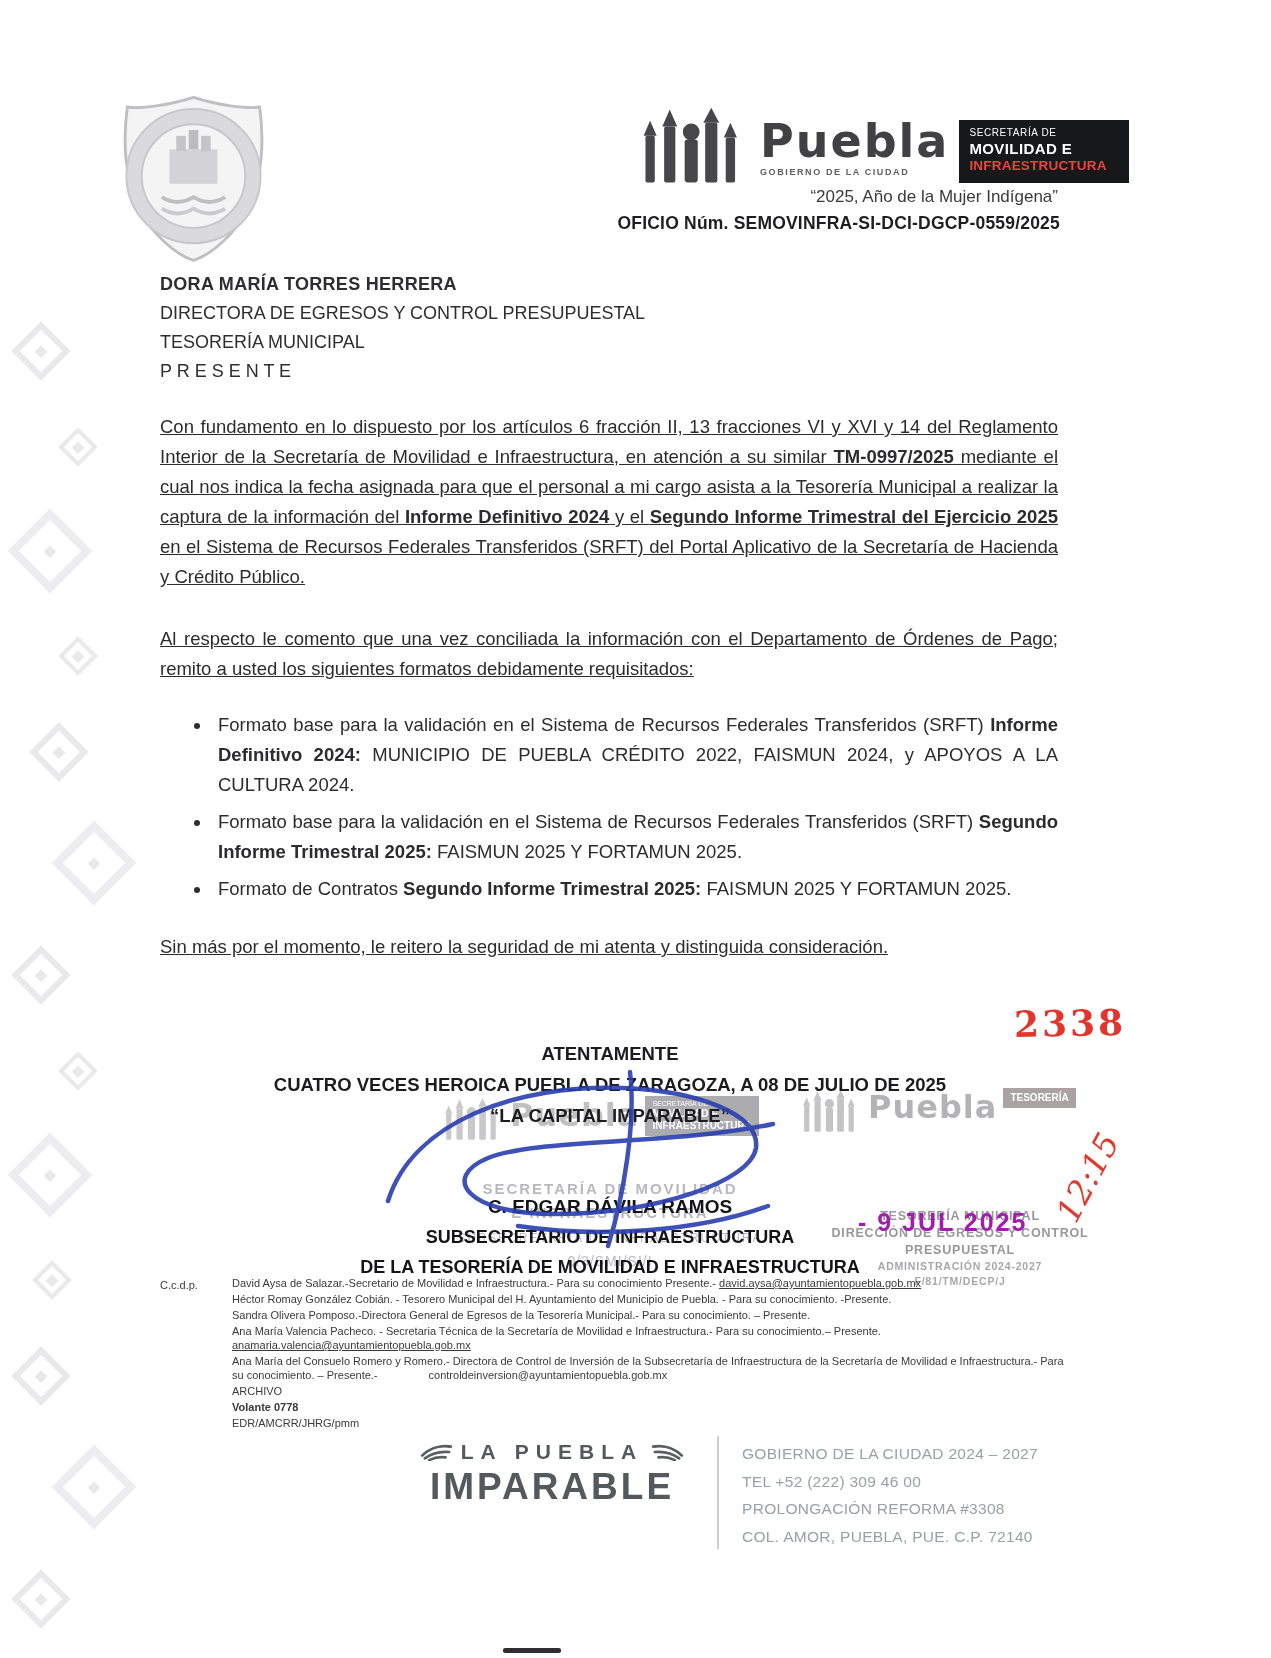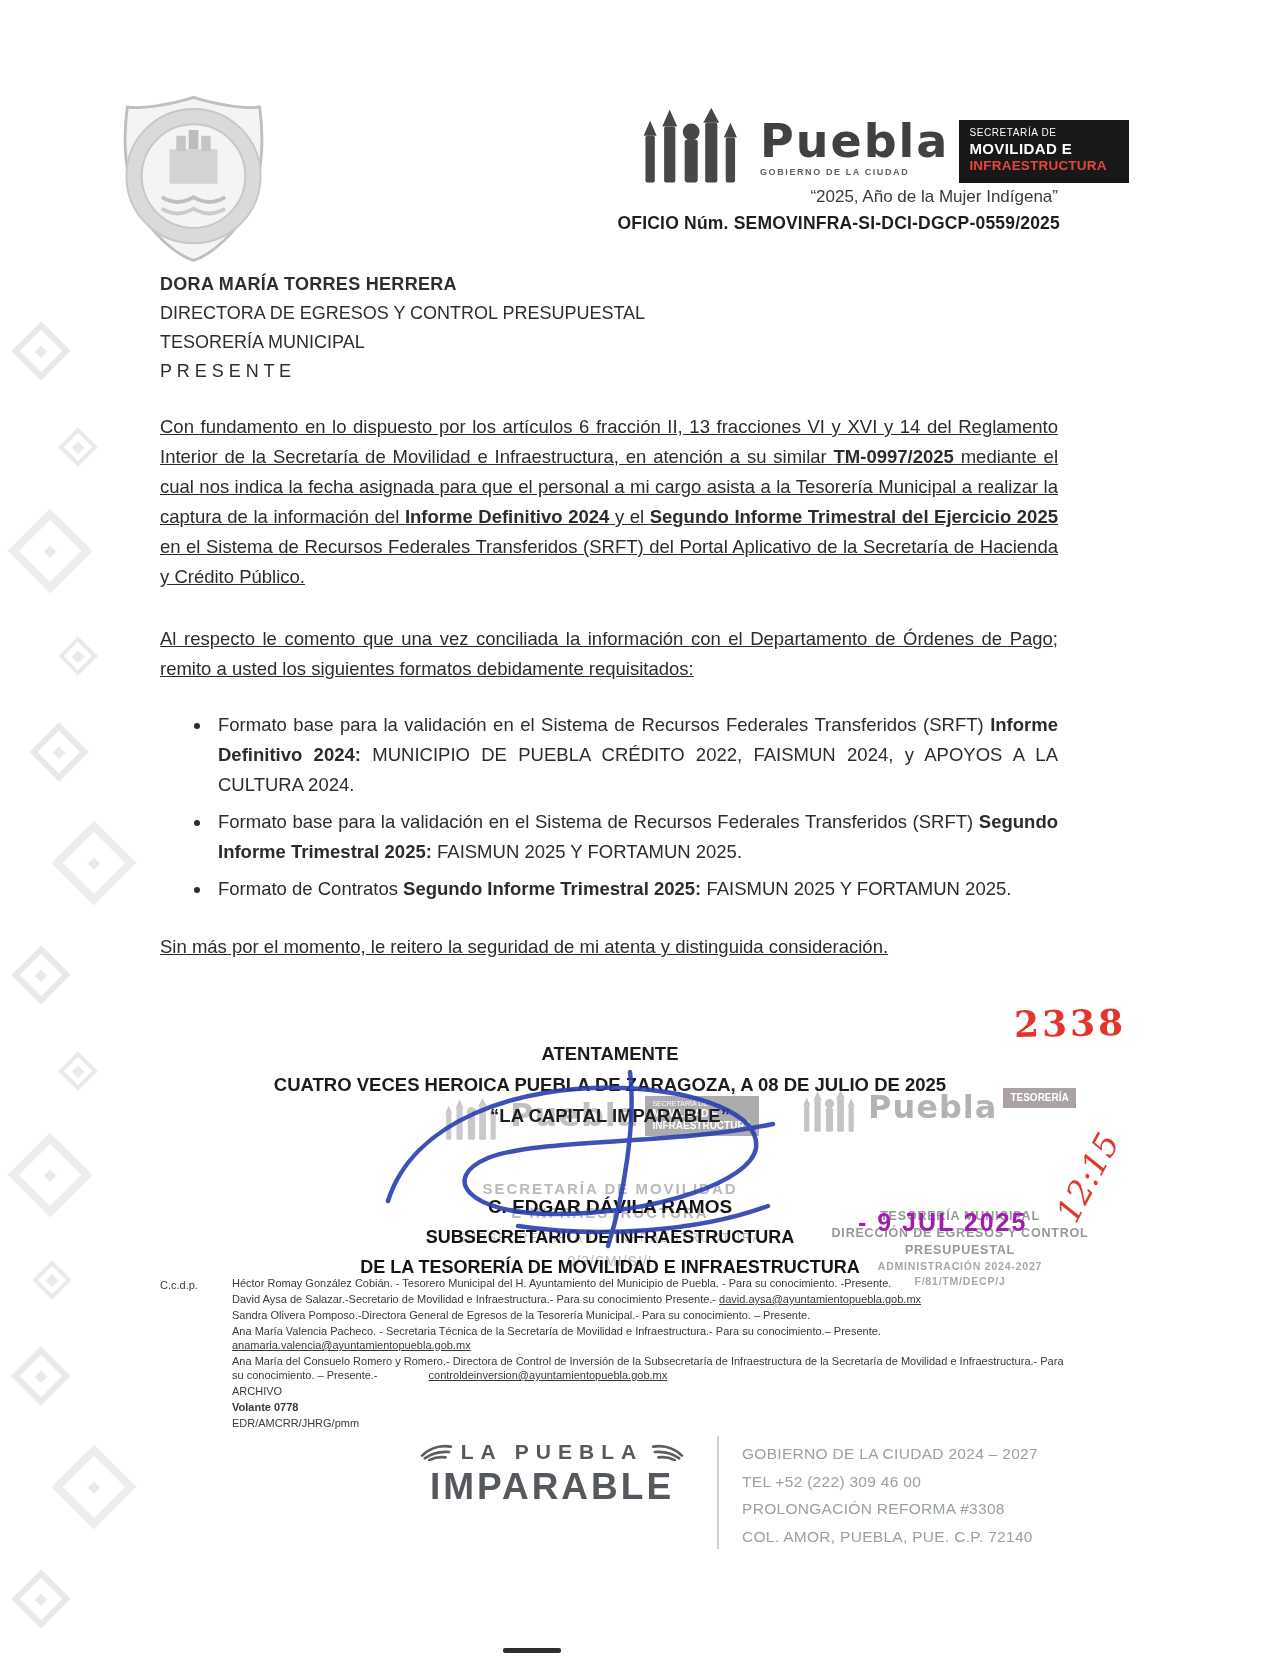--- a/index.html
+++ b/index.html
@@ -261,25 +261,25 @@
 
   <div class="signer">
     <div class="signer-name">C. EDGAR DÁVILA RAMOS</div>
     <div class="signer-t">SUBSECRETARIO DE INFRAESTRUCTURA</div>
     <div class="signer-t">DE LA TESORERÍA DE MOVILIDAD E INFRAESTRUCTURA</div>
   </div>
 
   <div class="cc">
     <div class="cc-label">C.c.d.p.</div>
     <div class="cc-list">
+      <div class="cc-item"><span>David Aysa de Salazar.-Secretario de Movilidad e Infraestructura.- Para su conocimiento Presente.- </span><span style="text-decoration: underline;">david.aysa@ayuntamientopuebla.gob.mx</span></div>
       <div class="cc-item"><span>Héctor Romay González Cobián. - Tesorero Municipal del H. Ayuntamiento del Municipio de Puebla. - Para su conocimiento. -Presente.</span></div>
-      <div class="cc-item"><span>David Aysa de Salazar.-Secretario de Movilidad e Infraestructura.- Para su conocimiento Presente.- </span><span style="text-decoration: underline;">david.aysa@ayuntamientopuebla.gob.mx</span></div>
       <div class="cc-item"><span>Sandra Olivera Pomposo.-Directora General de Egresos de la Tesorería Municipal.- Para su conocimiento. – Presente.</span></div>
       <div class="cc-item"><span>Ana María Valencia Pacheco. - Secretaria Técnica de la Secretaría de Movilidad e Infraestructura.- Para su conocimiento.– Presente.</span><br><span style="text-decoration: underline;">anamaria.valencia@ayuntamientopuebla.gob.mx</span></div>
-      <div class="cc-item"><span>Ana María del Consuelo Romero y Romero.- Directora de Control de Inversión de la Subsecretaría de Infraestructura de la Secretaría de Movilidad e Infraestructura.- Para su conocimiento. – Presente.- </span><span style="text-decoration: underline; padding-left: 48px;">controldeinversion@ayuntamientopuebla.gob.mx</span></div>
+      <div class="cc-item"><span>Ana María del Consuelo Romero y Romero.- Directora de Control de Inversión de la Subsecretaría de Infraestructura de la Secretaría de Movilidad e Infraestructura.- Para su conocimiento. – Presente.- </span><span style=" padding-left: 48px;">controldeinversion@ayuntamientopuebla.gob.mx</span></div>
       <div class="cc-plain">ARCHIVO</div>
       <div class="cc-plain cc-bold">Volante 0778</div>
       <div class="cc-plain">EDR/AMCRR/JHRG/pmm</div>
     </div>
   </div>
 
   <div class="f-logo">
     <div class="f-logo-row">
       <svg viewBox="0 0 46 20" width="42" height="18" style="transform:scaleX(-1);">
         <g stroke="#5a5e62" stroke-width="3" fill="none" stroke-linecap="round">

